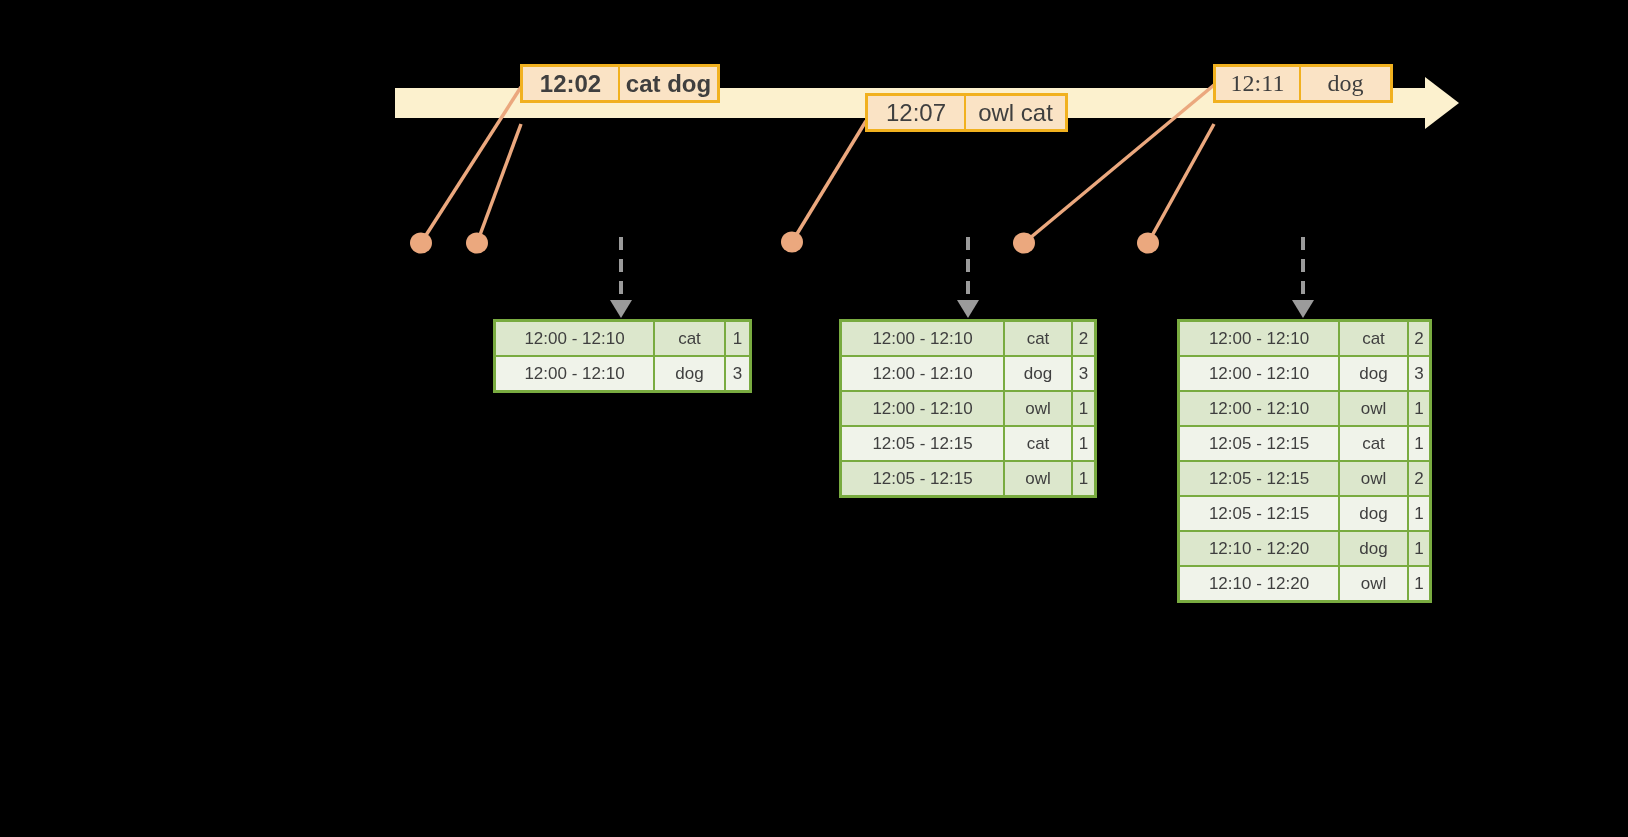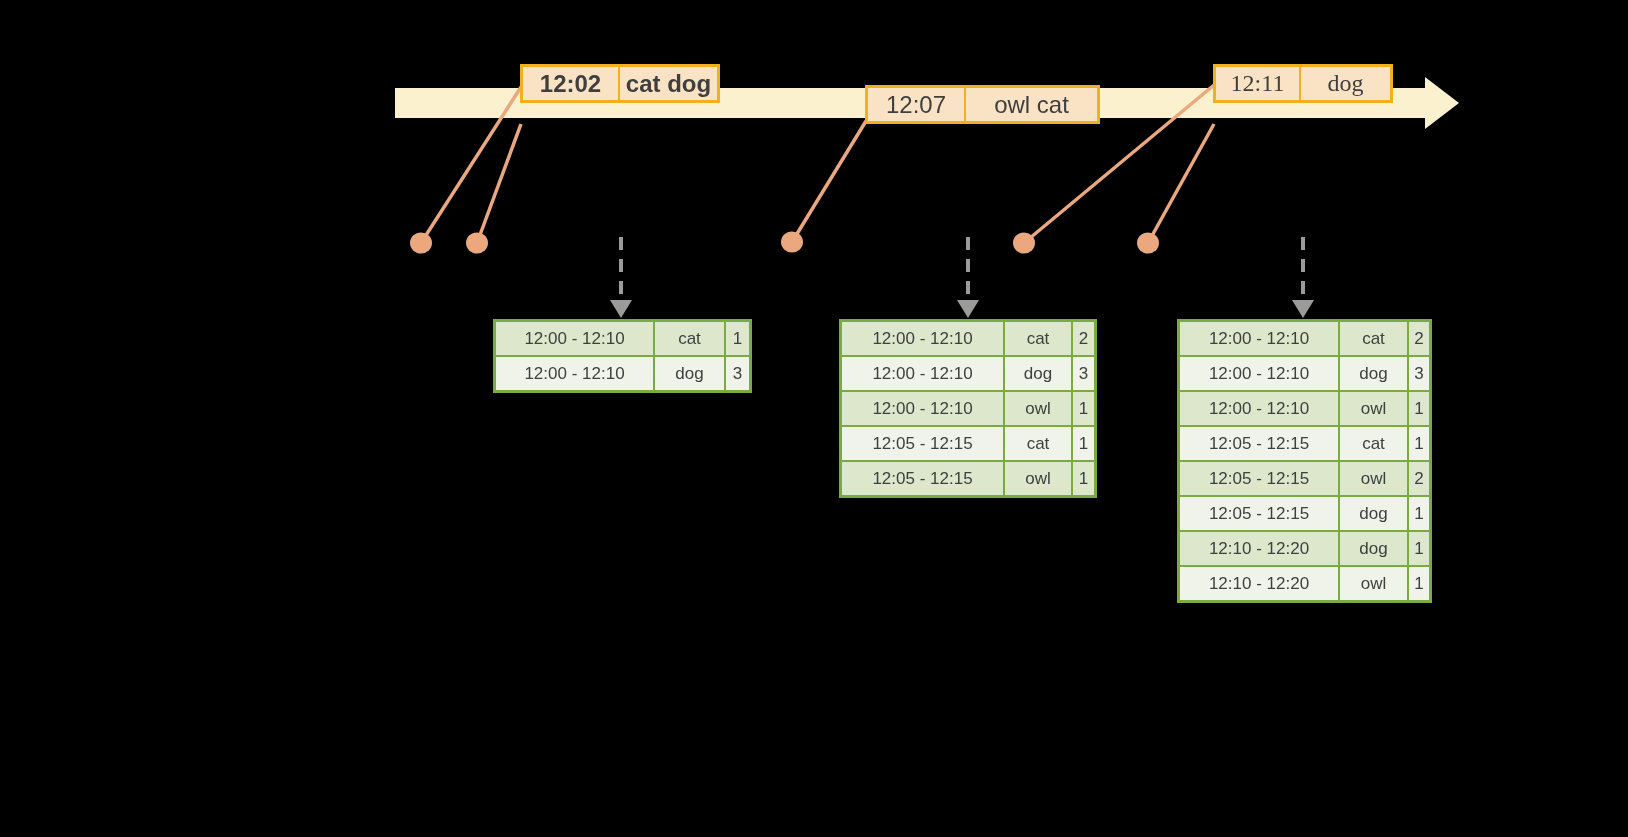--- a/index.html
+++ b/index.html
@@ -54,21 +54,21 @@
     overflow: hidden;
     white-space: nowrap;
   }
   
   .event-table { border: 3px solid var(--event-border); font-size: 24px; }
   .event-table td { border: 2px solid var(--event-border); height: 33px; }
   .event-table tr:nth-child(odd)  td { background: var(--event-row-odd); }
   .event-table tr:nth-child(even) td { background: var(--event-row-even); }
   .et1 { left: 520px;  top: 64px; width: 200px; font-weight: bold; }
   .et1 td:first-child { width: 87px; }
-  .et2 { left: 865px;  top: 85px; width: 235px; }
+  .et2 { left: 865px;  top: 93px; width: 203px; }
   .et2 td:first-child { width: 88px; }
   .et3 { left: 1213px; top: 64px; width: 180px; font-family: Liberation Serif, serif; }
   .et3 td:first-child { width: 75px; }
 
   
   .result-table { border: 3px solid var(--result-border); font-size: 17px; }
   .result-table td { border: 2px solid var(--result-border); height: 33px; }
   .result-table tr:nth-child(odd)  td { background: var(--result-row-odd); }
   .result-table tr:nth-child(even) td { background: var(--result-row-even); }
   .rt1 { left: 493px;  top: 319px; width: 259px; }

